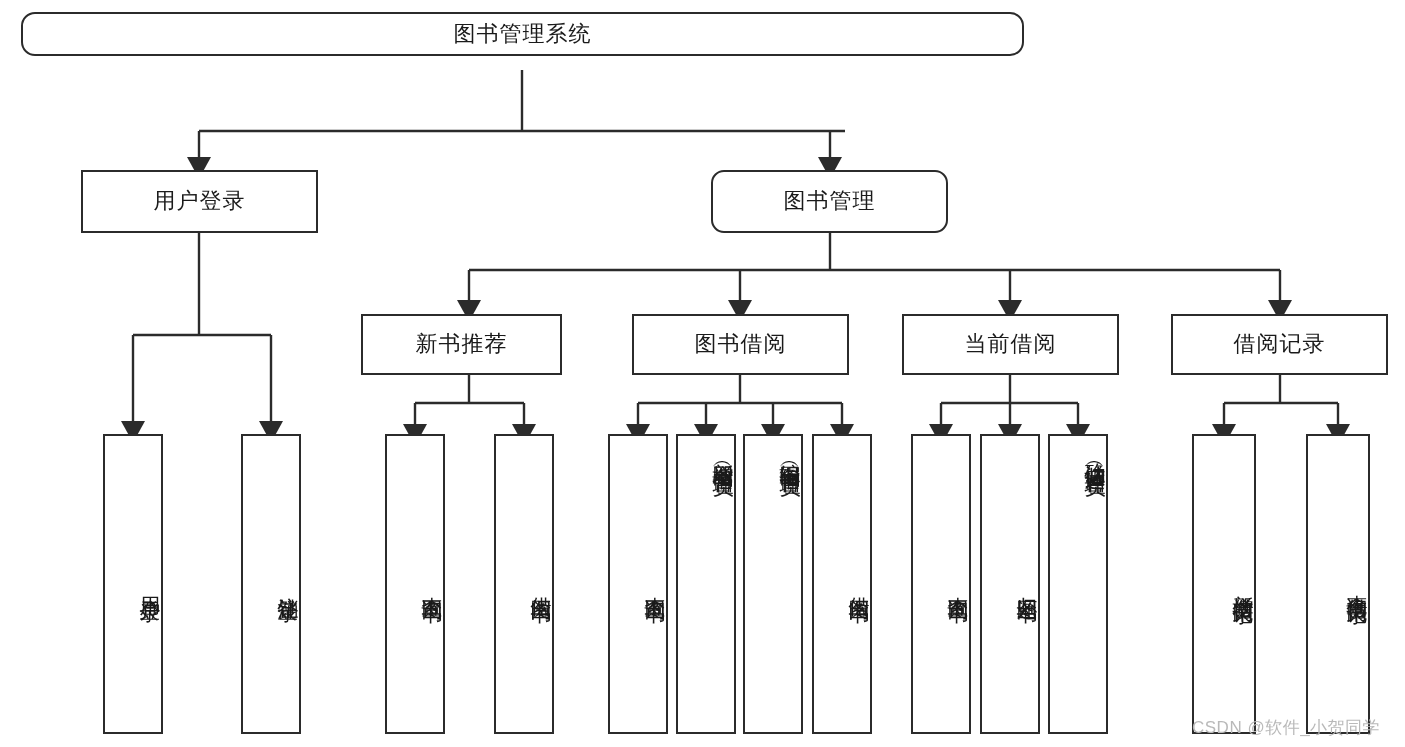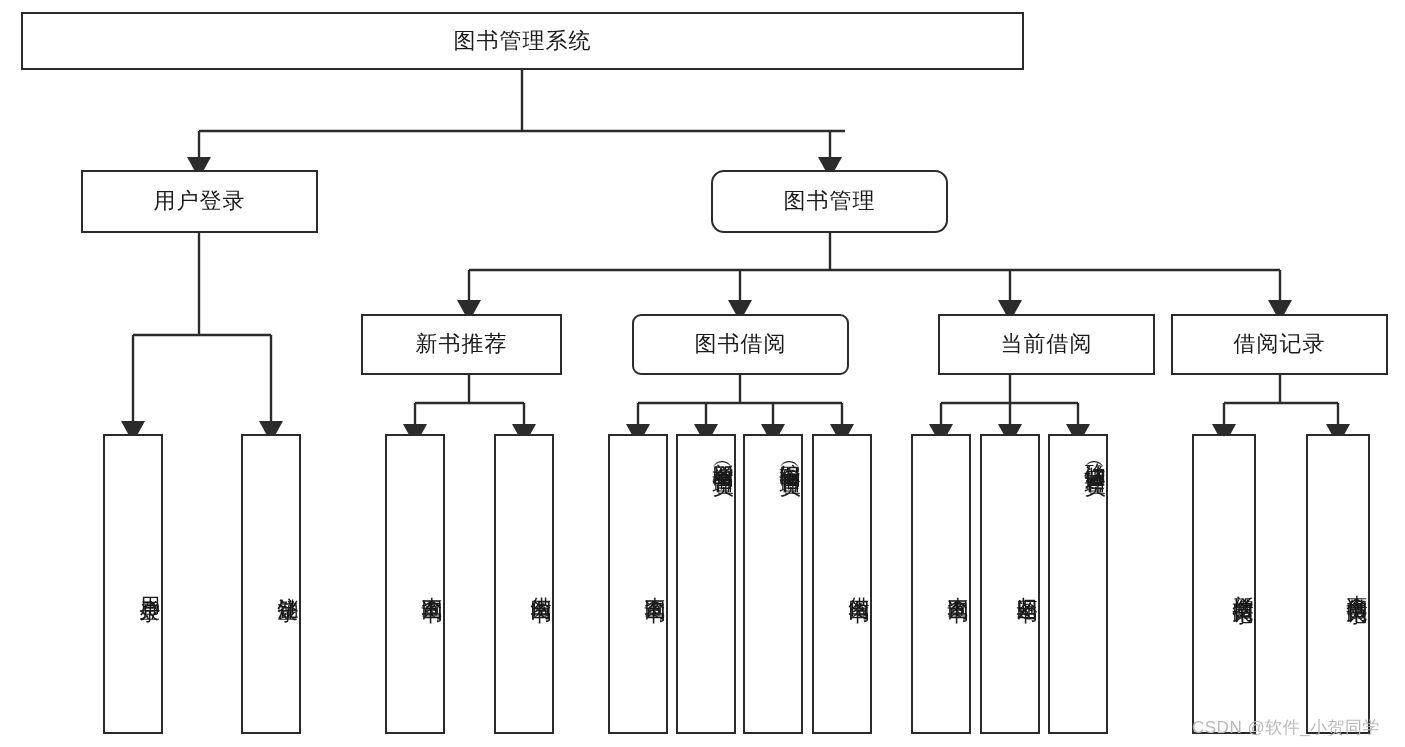--- a/index.html
+++ b/index.html
@@ -122,38 +122,38 @@
       <path d="M1010,403 L1010,427" marker-end="url(#arw)"></path>
       <path d="M1078,403 L1078,427" marker-end="url(#arw)"></path>
 
       <path d="M1280,375 L1280,403"></path>
       <path d="M1224,403 L1338,403"></path>
       <path d="M1224,403 L1224,427" marker-end="url(#arw)"></path>
       <path d="M1338,403 L1338,427" marker-end="url(#arw)"></path>
     </g>
   </svg>
 
-  <div class="node horiz" style="left:21px; top:12px; width:1003px; height:58px;">
+  <div class="node horiz" style="left:21px; top:12px; width:1003px; height:44px;border-radius:14px;">
     <span>图书管理系统</span>
   </div>
 
   <div class="node horiz" style="left:81px; top:170px; width:237px; height:63px;">
     <span>用户登录</span>
   </div>
   <div class="node horiz" style="left:711px; top:170px; width:237px; height:63px;border-radius:13px;">
     <span>图书管理</span>
   </div>
 
   <div class="node horiz" style="left:361px; top:314px; width:201px; height:61px;">
     <span>新书推荐</span>
   </div>
-  <div class="node horiz" style="left:632px; top:314px; width:217px; height:61px;border-radius:9px;">
+  <div class="node horiz" style="left:632px; top:314px; width:217px; height:61px;">
     <span>图书借阅</span>
   </div>
-  <div class="node horiz" style="left:902px; top:314px; width:217px; height:61px;margin-left:36px;">
+  <div class="node horiz" style="left:902px; top:314px; width:217px; height:61px;">
     <span>当前借阅</span>
   </div>
   <div class="node horiz" style="left:1171px; top:314px; width:217px; height:61px;">
     <span>借阅记录</span>
   </div>
 
   <div class="node vert" style="left:103px; top:434px; width:60px; height:300px;">
     <span class="vert-inner">用户登录</span>
   </div>
   <div class="node vert" style="left:241px; top:434px; width:60px; height:300px;">

